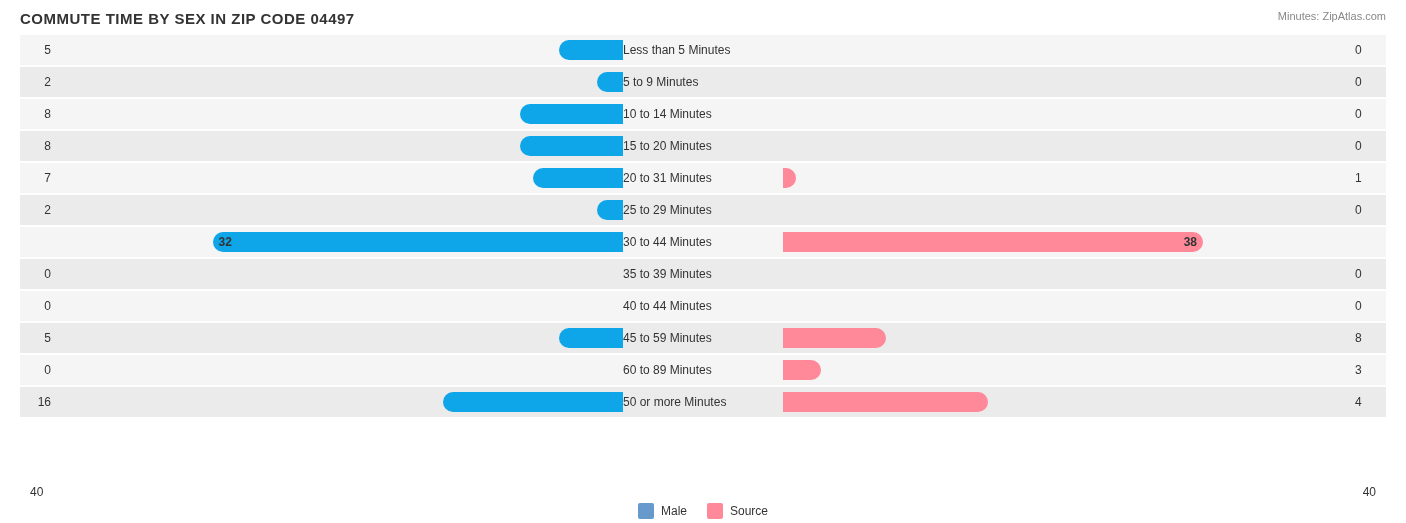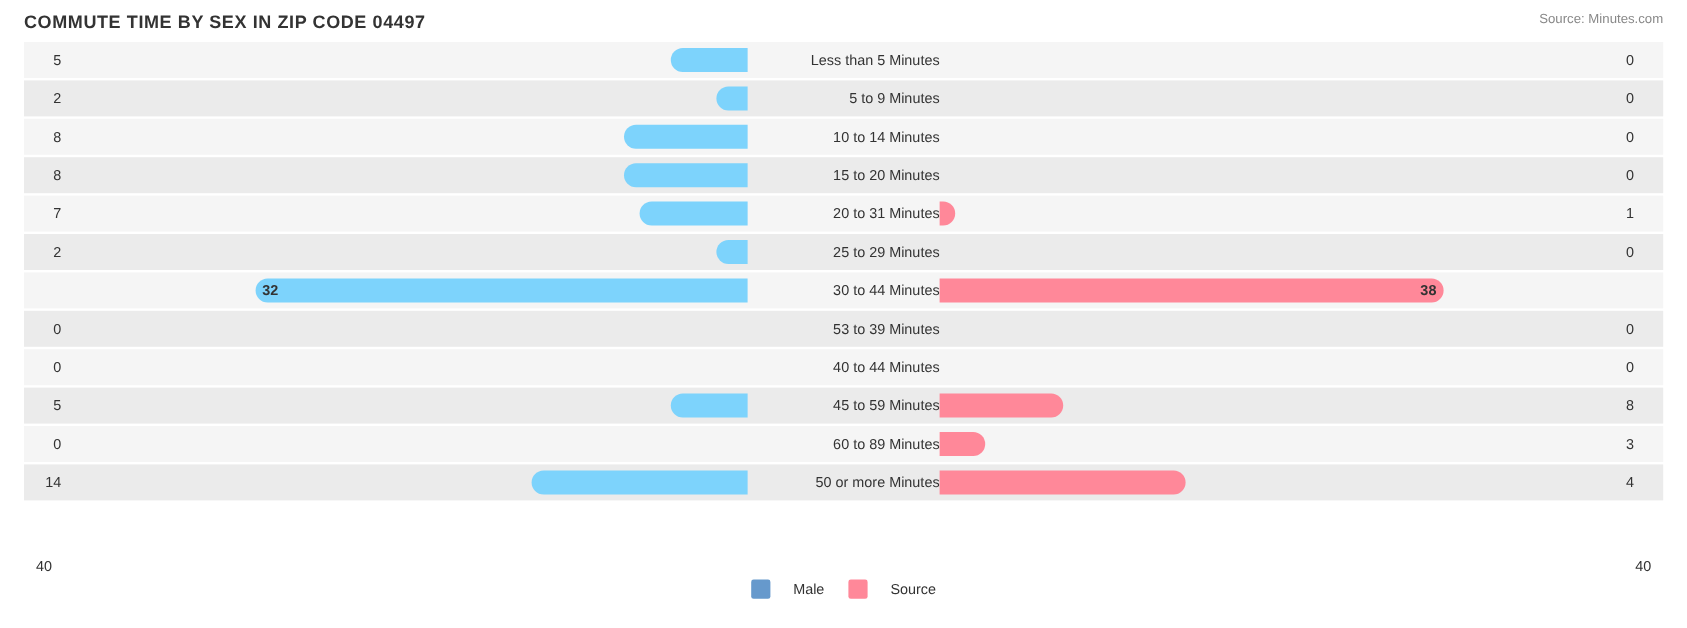--- a/index.html
+++ b/index.html
@@ -32,21 +32,21 @@
       right: 20px;
       font-size: 11px;
       color: #888;
     }
     .chart-area {
       position: relative;
       width: 100%;
       height: 430px;
     }
     .bar-male {
-      background: #7dd3fc;
+      background: #0ea5e9;
       height: 20px;
       border-radius: 10px 0 0 10px;
       display: flex;
       align-items: center;
       justify-content: flex-start;
       min-width: 0;
     }
     .bar-female {
       background: #ff8899;
       height: 20px;
@@ -64,35 +64,35 @@
     }
     .value-inside-right {
       font-size: 12px;
       font-weight: bold;
       color: #333;
       margin-right: 6px;
     }
     .axis-labels {
       display: flex;
       justify-content: space-between;
-      margin-top: 0;
+      margin-top: 20px;
       padding: 0 10px;
       font-size: 12px;
       color: #333;
     }
     .legend {
       display: flex;
       justify-content: center;
       gap: 20px;
       margin-top: 4px;
     }
     .legend-item {
       display: flex;
       align-items: center;
-      gap: 19px;
+      gap: 7px;
       font-size: 12px;
     }
     .legend-box {
       width: 16px;
       height: 16px;
       border-radius: 2px;
     }
     .legend-male { background: #6699cc; }
     .legend-female { background: #ff8899; }
 
@@ -130,33 +130,33 @@
     .female-val {
       width: 35px;
       text-align: left;
       font-size: 12px;
       color: #333;
       padding-left: 4px;
       flex-shrink: 0;
     }
     .center-label {
       width: 160px;
-      text-align: right;
+      text-align: left;
       font-size: 12px;
       color: #333;
       flex-shrink: 0;
       white-space: nowrap;
     }
   </style>
 </head>
 <body>
 
 <div class="chart-container">
   <div class="chart-title">COMMUTE TIME BY SEX IN ZIP CODE 04497</div>
-  <div class="source-label">Source: Minutes.com</div>
+  <div class="source-label">Minutes: ZipAtlas.com</div>
 
   <div class="chart-area" id="chart-rows">
   <div class="chart-row">
         <div class="male-val">5</div>
         <div class="male-bar-wrap">
           <div class="bar-male" style="width: 64.125px;"></div>
         </div>
         <div class="center-label">Less than 5 Minutes</div>
         <div class="female-bar-wrap"></div>
         <div class="female-val">0</div>
@@ -219,21 +219,21 @@
         <div class="female-bar-wrap">
           <div class="bar-female" style="width: 420px; border-radius: 0px 10px 10px 0px;">
             <span class="value-inside-right">38</span>
           </div>
         </div>
         <div class="female-val"></div>
       </div>
       <div class="chart-row">
         <div class="male-val">0</div>
         <div class="male-bar-wrap"></div>
-        <div class="center-label">53 to 39 Minutes</div>
+        <div class="center-label">35 to 39 Minutes</div>
         <div class="female-bar-wrap"></div>
         <div class="female-val">0</div>
       </div>
       <div class="chart-row">
         <div class="male-val">0</div>
         <div class="male-bar-wrap"></div>
         <div class="center-label">40 to 44 Minutes</div>
         <div class="female-bar-wrap"></div>
         <div class="female-val">0</div>
       </div>
@@ -251,21 +251,21 @@
       <div class="chart-row">
         <div class="male-val">0</div>
         <div class="male-bar-wrap"></div>
         <div class="center-label">60 to 89 Minutes</div>
         <div class="female-bar-wrap">
           <div class="bar-female" style="width: 38.475px;"></div>
         </div>
         <div class="female-val">3</div>
       </div>
       <div class="chart-row">
-        <div class="male-val">14</div>
+        <div class="male-val">16</div>
         <div class="male-bar-wrap">
           <div class="bar-male" style="width: 179.55px;"></div>
         </div>
         <div class="center-label">50 or more Minutes</div>
         <div class="female-bar-wrap">
           <div class="bar-female" style="width: 205.2px;"></div>
         </div>
         <div class="female-val">4</div>
       </div>
     </div>

